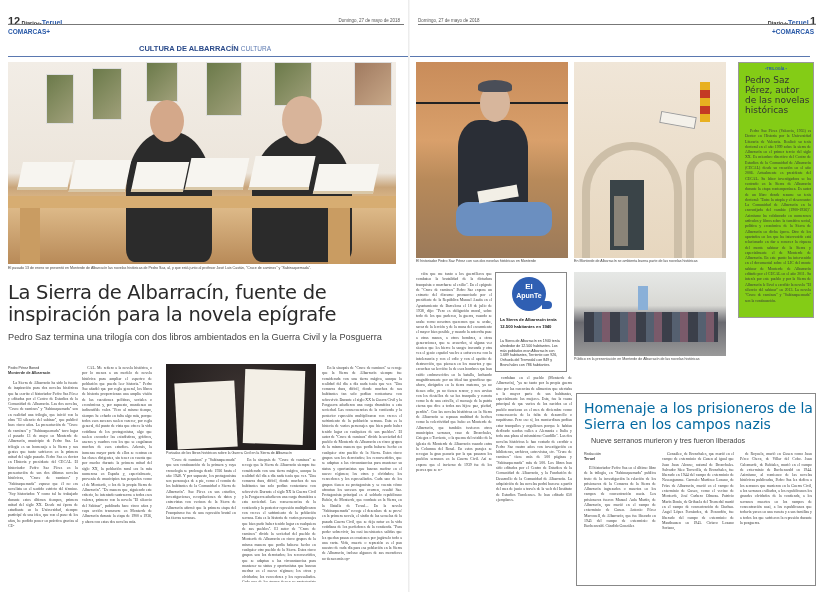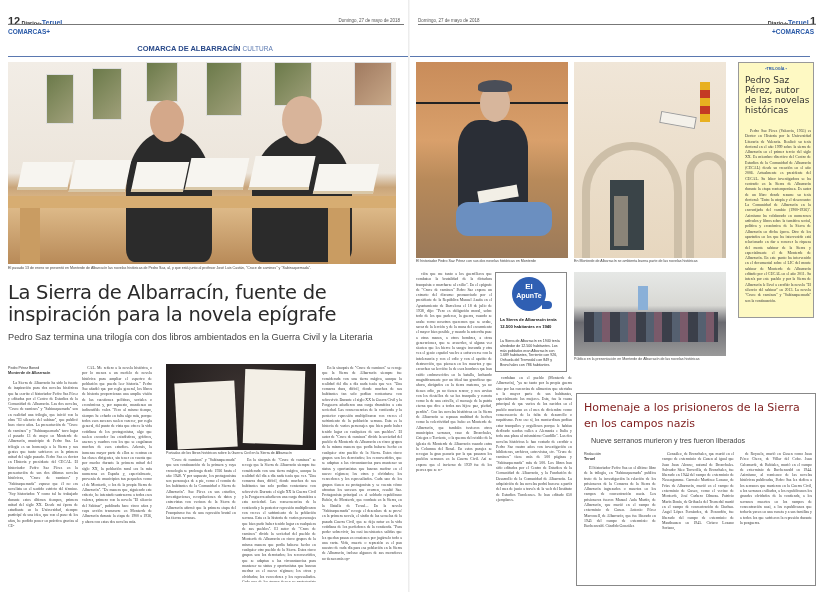--- a/index.html
+++ b/index.html
@@ -27,35 +27,35 @@
 
   .headline { position: absolute; left: 8px; top: 282px; width: 400px; font-family: "DejaVu Sans", sans-serif; font-size: 19.5px; line-height: 22px; color: #2a2a2a; font-weight: normal; letter-spacing: -0.3px; }
   .subhead { position: absolute; left: 8px; top: 332px; width: 400px; font-family: "Liberation Sans", sans-serif; font-size: 9.2px; color: #444; white-space: nowrap; }
 
   .byline { position: absolute; font-family: "Liberation Sans", sans-serif; font-size: 3.6px; color: #333; line-height: 5px; }
   .byline b { display: block; font-size: 3.8px; }
 
   .col { position: absolute; font-size: 3.9px; line-height: 5.3px; color: #3a3a3a; text-align: justify; overflow: hidden; }
   .col p { text-indent: 5px; }
 
-  .sidebar-box { position: absolute; left: 738px; top: 62px; width: 76px; height: 256px; border: 1px solid #999; background: #fef9c3; }
+  .sidebar-box { position: absolute; left: 738px; top: 62px; width: 76px; height: 256px; border: 1px solid #999; background: #84cc16; }
   .sb-tag { position: absolute; top: 4px; width: 100%; text-align: center; font-family: "Liberation Sans", sans-serif; font-size: 3.8px; color: #2a5aa8; font-weight: bold; }
   .sb-title { position: absolute; left: 6px; top: 12px; width: 66px; font-family: "DejaVu Sans", sans-serif; font-size: 9px; line-height: 10px; color: #333; }
   .sb-body { position: absolute; left: 6px; top: 66px; width: 66px; height: 250px; }
 
   .apunte-box { position: absolute; left: 495px; top: 272px; width: 72px; height: 100px; border: 1px solid #888; background: #fff; }
   .apunte-logo { position: absolute; left: 16px; top: 4px; width: 34px; height: 34px; border-radius: 50%; background: #2f5fb3; color: #fff; font-family: "Liberation Sans", sans-serif; font-weight: bold; text-align: center; }
   .apunte-logo .l1 { display: block; font-size: 8px; line-height: 10px; margin-top: 5px; }
   .apunte-logo .l2 { display: block; font-size: 7px; line-height: 8px; }
   .apunte-tail { position: absolute; left: 46px; top: 28px; width: 10px; height: 8px; background: #2f5fb3; border-radius: 0 4px 4px 0; }
   .apunte-head { position: absolute; left: 4px; top: 44px; width: 64px; font-family: "Liberation Sans", sans-serif; font-weight: bold; font-size: 4.2px; line-height: 6.5px; color: #222; }
   .apunte-body { position: absolute; left: 4px; top: 66px; width: 64px; font-family: "Liberation Sans", sans-serif; font-size: 3.6px; line-height: 4.8px; color: #333; }
 
   .homenaje-box { position: absolute; left: 576px; top: 393px; width: 240px; height: 193px; border: 1px solid #888; background: #fff; }
-  .hm-title { position: absolute; left: 7px; top: 6px; width: 230px; font-family: "DejaVu Sans", sans-serif; font-size: 11px; line-height: 16px; color: #7f1d1d; }
+  .hm-title { position: absolute; left: 7px; top: 6px; width: 230px; font-family: "DejaVu Sans", sans-serif; font-size: 14px; line-height: 16px; color: #0369a1; }
   .hm-sub { position: absolute; left: 14px; top: 42px; width: 230px; font-family: Liberation Sans, sans-serif; font-size: 7.2px; color: #444; white-space: nowrap; }
 
   
   .ph-main { background: linear-gradient(#f2ede6 0%, #ece5db 55%, #c9a57a 62%, #e0bd8c 70%, #b88a58 100%); }
   .ph-main .frame { position: absolute; background: linear-gradient(135deg, #6b7a4a, #a0a07a); border: 1px solid #ddd; }
   .ph-main .person { position: absolute; border-radius: 45% 45% 10% 10%; background: #2b2b2b; }
   .ph-main .head { position: absolute; border-radius: 50%; background: #d4a88a; }
   .ph-main .book { position: absolute; background: #f7f5f0; border-bottom: 3px solid #d9c8a8; transform: skewX(-12deg); }
   .ph-main .table { position: absolute; background: #d7ad72; }
   .ph-books { background: radial-gradient(ellipse at 50% 30%, #3a3230, #1c1818); }
@@ -72,21 +72,21 @@
     <span class="pg-num">12</span>
     <span class="brand">
       <span>Diario</span><span style="font-size:4px">de</span><span class="t">Teruel</span>
     </span>
     <span style="position:absolute; right:8px; top:3px;">Domingo, 27 de mayo de 2018</span>
   </div>
   <div class="folio-line" style="left:8px; width:396px;"></div>
   <div class="section" style="left:8px;">COMARCAS+</div>
 
   <div class="kicker">
-    <span>COMARCA DE ALBARRACÍN</span>
+    <span>CULTURA DE ALBARRACÍN</span>
     <span class="sub">CULTURA</span>
   </div>
   <div class="kicker-line" style="left:8px; width:400px;"></div>
 
   <div class="photo ph-main" style="left:8px; top:62px; width:388px; height:202px;">
     <div class="frame" style="left:38px; top:12px; width:28px; height:50px;"></div>
     <div class="frame" style="left:84px; top:6px; width:30px; height:52px;"></div>
     <div class="frame" style="left:138px; top:0px; width:32px; height:40px;"></div>
     <div class="frame" style="left:198px; top:0px; width:36px; height:54px;"></div>
     <div class="frame" style="left:266px; top:0px; width:38px; height:44px;"></div>
@@ -101,21 +101,21 @@
     <div class="book" style="left:180px; top:96px; width:58px; height:32px;"></div>
     <div class="book" style="left:244px; top:94px; width:60px; height:34px;"></div>
     <div class="book" style="left:308px; top:102px; width:60px; height:30px;"></div>
     <div class="table" style="left:0; top:134px; width:388px; height:12px;"></div>
     <div class="table" style="left:12px; top:146px; width:20px; height:56px; background:#c99c62;"></div>
     <div class="table" style="left:320px; top:146px; width:22px; height:56px; background:#c99c62;"></div>
   </div>
   <div class="caption" style="left:8px; top:266px; width:396px;">El pasado 13 de enero se presentó en Monterde de Albarracín las novelas históricas de Pedro Saz, al, y que está junto al profesor José Luis Castán, "Cruce de caminos" y "Sabinaquemada".</div>
 
   <h1 class="headline">La Sierra de Albarracín, fuente de inspiración para la novela epígrafe</h1>
-  <div class="subhead">Pedro Saz termina una trilogía con dos libros ambientados en la Guerra Civil y la Literaria</div>
+  <div class="subhead">Pedro Saz termina una trilogía con dos libros ambientados en la Guerra Civil y la Posguerra</div>
 
   <div class="byline" style="left:8px; top:366px;">
     <span>Pedro Pérez Boned</span>
     <b>Monterde de Albarracín</b>
   </div>
 
   <div class="col" style="left:8px; top:381px; width:70px; height:200px;">
       <p>La Sierra de Albarracín ha sido la fuente de inspiración para dos novelas históricas que ha escrito el historiador Pedro Saz Pérez y editadas por el Centro de Estudios de la Comunidad de Albarracín. Las dos novelas, "Cruce de caminos" y "Sabinaquemada" son en realidad una trilogía, que inició con la obra "El silencio del sabinar", que publicó hace cinco años. La presentación de "Cruce de caminos" y "Sabinaquemada" tuvo lugar el pasado 13 de mayo en Monterde de Albarracín, municipio de Pedro Saz. La trilogía es un homenaje a la Sierra y sus gentes que tanto sufrieron en la primera mitad del siglo pasado. Pedro Saz es doctor en Historia y presidente del CECAL. El historiador Pedro Saz Pérez en la presentación de sus dos últimas novelas históricas, "Cruce de caminos" y "Sabinaquemada" expuso que él no era novelista en el sentido estricto del término. "Soy historiador. Y como tal he trabajado durante estos últimos tiempos, primera mitad del siglo XX. Desde mi época de estudiante en la Universidad, siempre participé de una idea, que con el paso de los años, he podido poner en práctica gracias al CE-</p>
     </div>
   <div class="col" style="left:82px; top:366px; width:70px; height:215px;">

